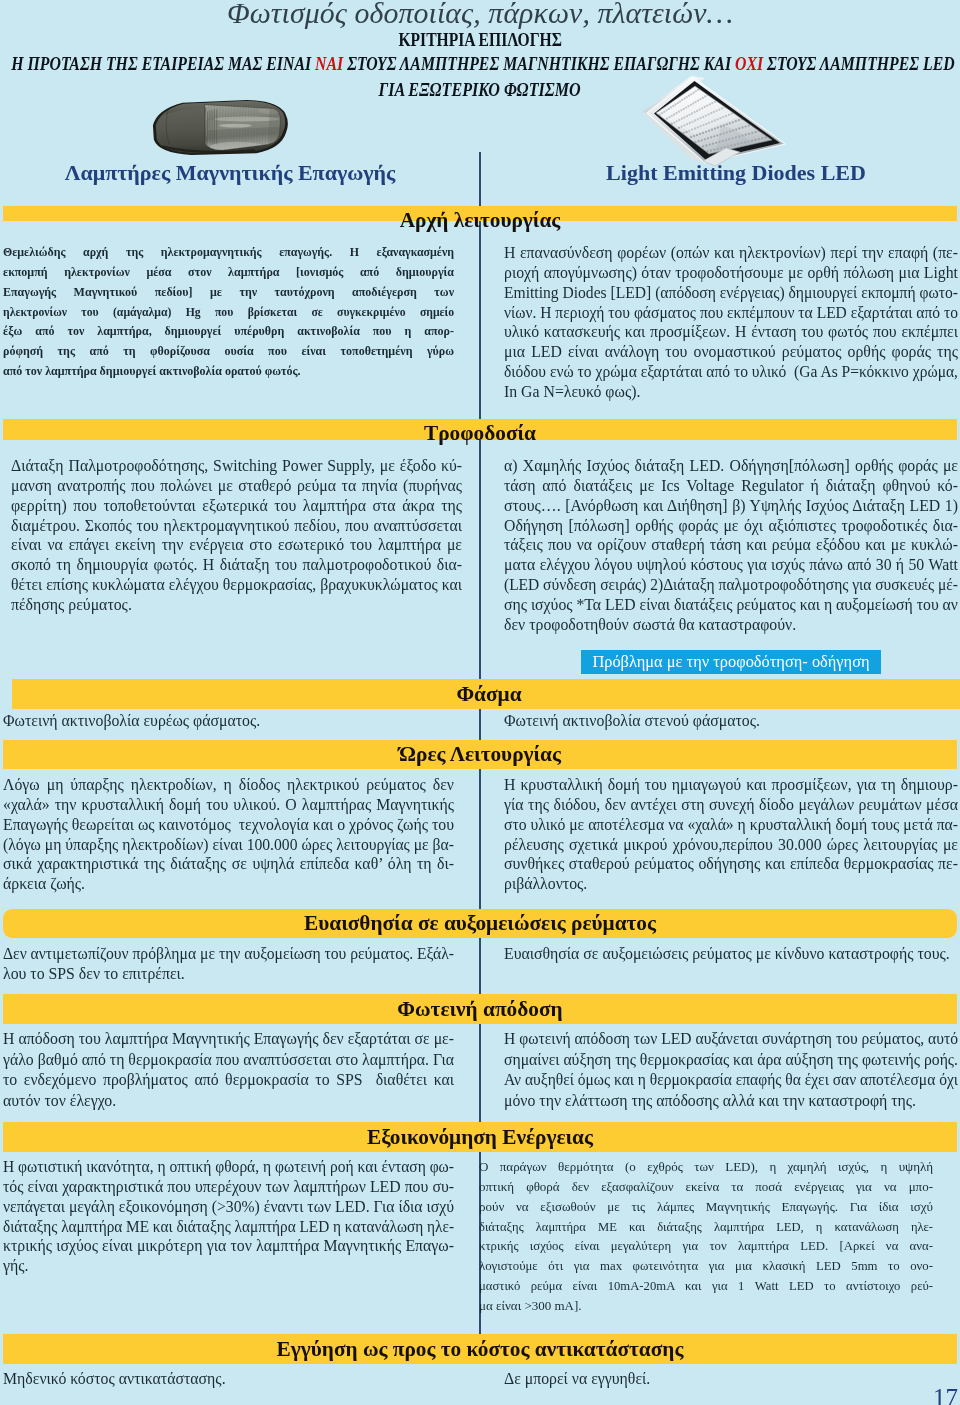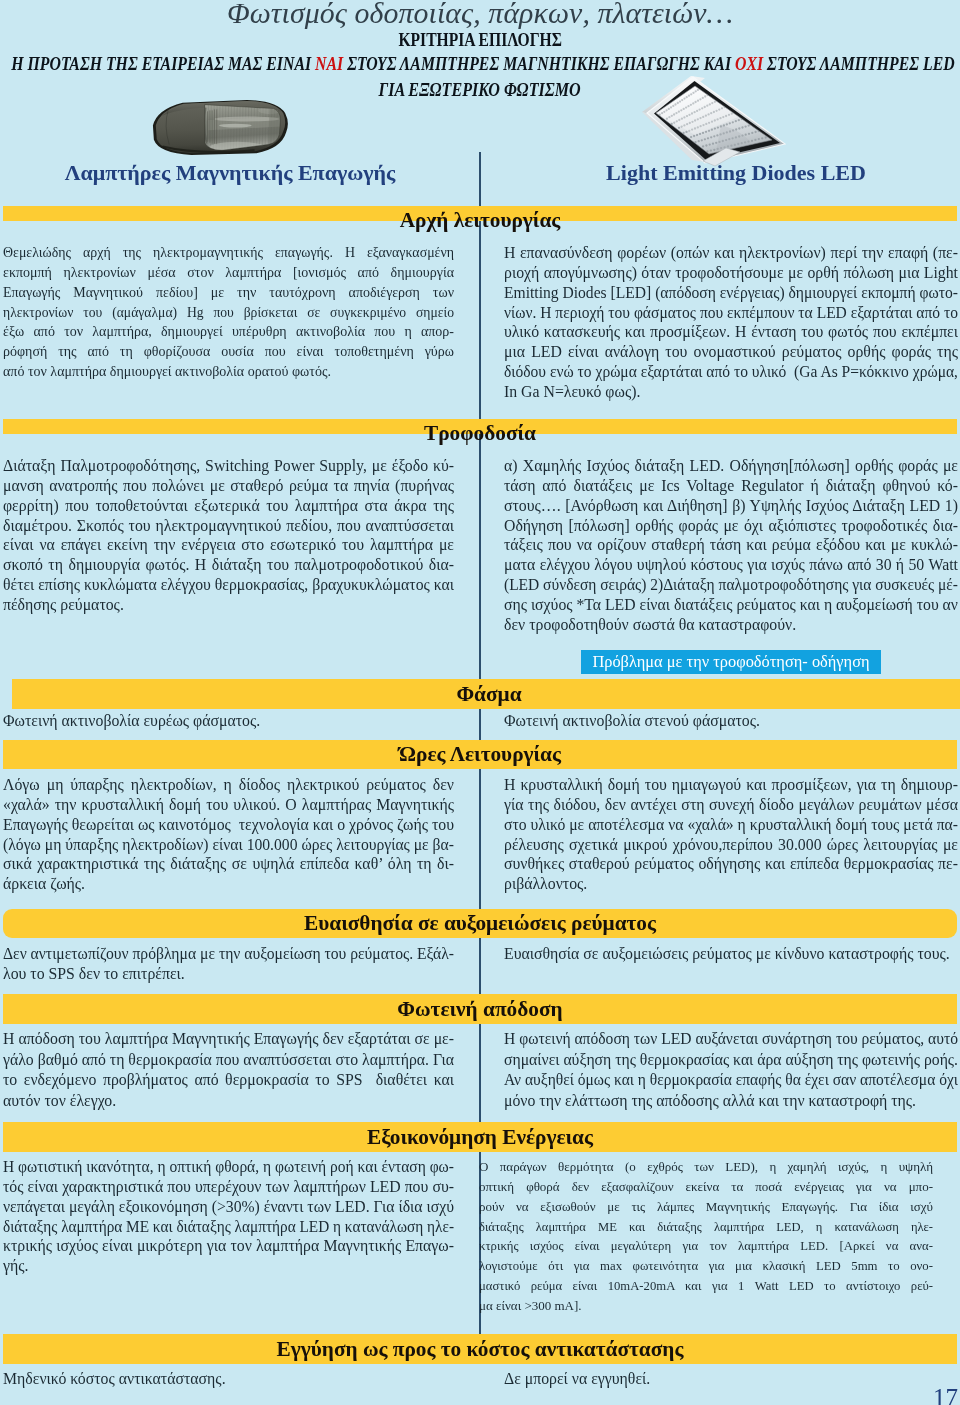--- a/index.html
+++ b/index.html
@@ -41,24 +41,24 @@
 
 
 .col{position:absolute;box-sizing:border-box;color:#1b2a33;}
 .ln{display:block;text-align:justify;text-align-last:justify;white-space:pre;}
 .ln.last{text-align:center;text-align-last:left;}
 .hl{display:inline-block;background:#12a2e0;color:#ffffff;padding:2px 11px 3px 11px;
     font-size:16.4px;line-height:19px;}
 .hlwrap{text-align:center;margin-top:15px;}
 .pagenum{position:absolute;right:2px;top:1388px;font-size:25px;color:#22407e;line-height:20px;}
 #band0{top:206px;height:15px;line-height:29px;}
-#left0{left:3px;width:451px;top:243px;font-size:14px;line-height:19.85px;}
+#left0{left:3px;width:451px;top:243px;font-size:12px;line-height:19.85px;font-weight:bold;}
 #right0{left:504px;width:454px;top:243px;font-size:15.8px;line-height:19.85px;}
-#band1{top:419px;height:15px;line-height:29px;}
-#left1{left:3px;width:451px;top:456px;font-size:15.8px;line-height:19.85px;}
+#band1{top:419px;height:21px;line-height:29px;}
+#left1{left:11px;width:451px;top:456px;font-size:15.8px;line-height:19.85px;}
 #right1{left:504px;width:454px;top:456px;font-size:15.8px;line-height:19.85px;}
 #band2{top:679px;height:30px;line-height:30px;margin-left:9px;}
 #left2{left:3px;width:451px;top:711px;font-size:15.8px;line-height:19.85px;}
 #right2{left:504px;width:454px;top:711px;font-size:15.8px;line-height:19.85px;}
 #band3{top:740px;height:29px;line-height:29px;}
 #left3{left:3px;width:451px;top:775px;font-size:15.8px;line-height:19.85px;}
 #right3{left:504px;width:454px;top:775px;font-size:15.8px;line-height:19.85px;}
 #band4{top:909px;height:29px;line-height:29px;border-radius:9px;}
 #left4{left:3px;width:451px;top:944px;font-size:15.8px;line-height:19.85px;}
 #right4{left:504px;width:454px;top:944px;font-size:15.8px;line-height:19.85px;}

